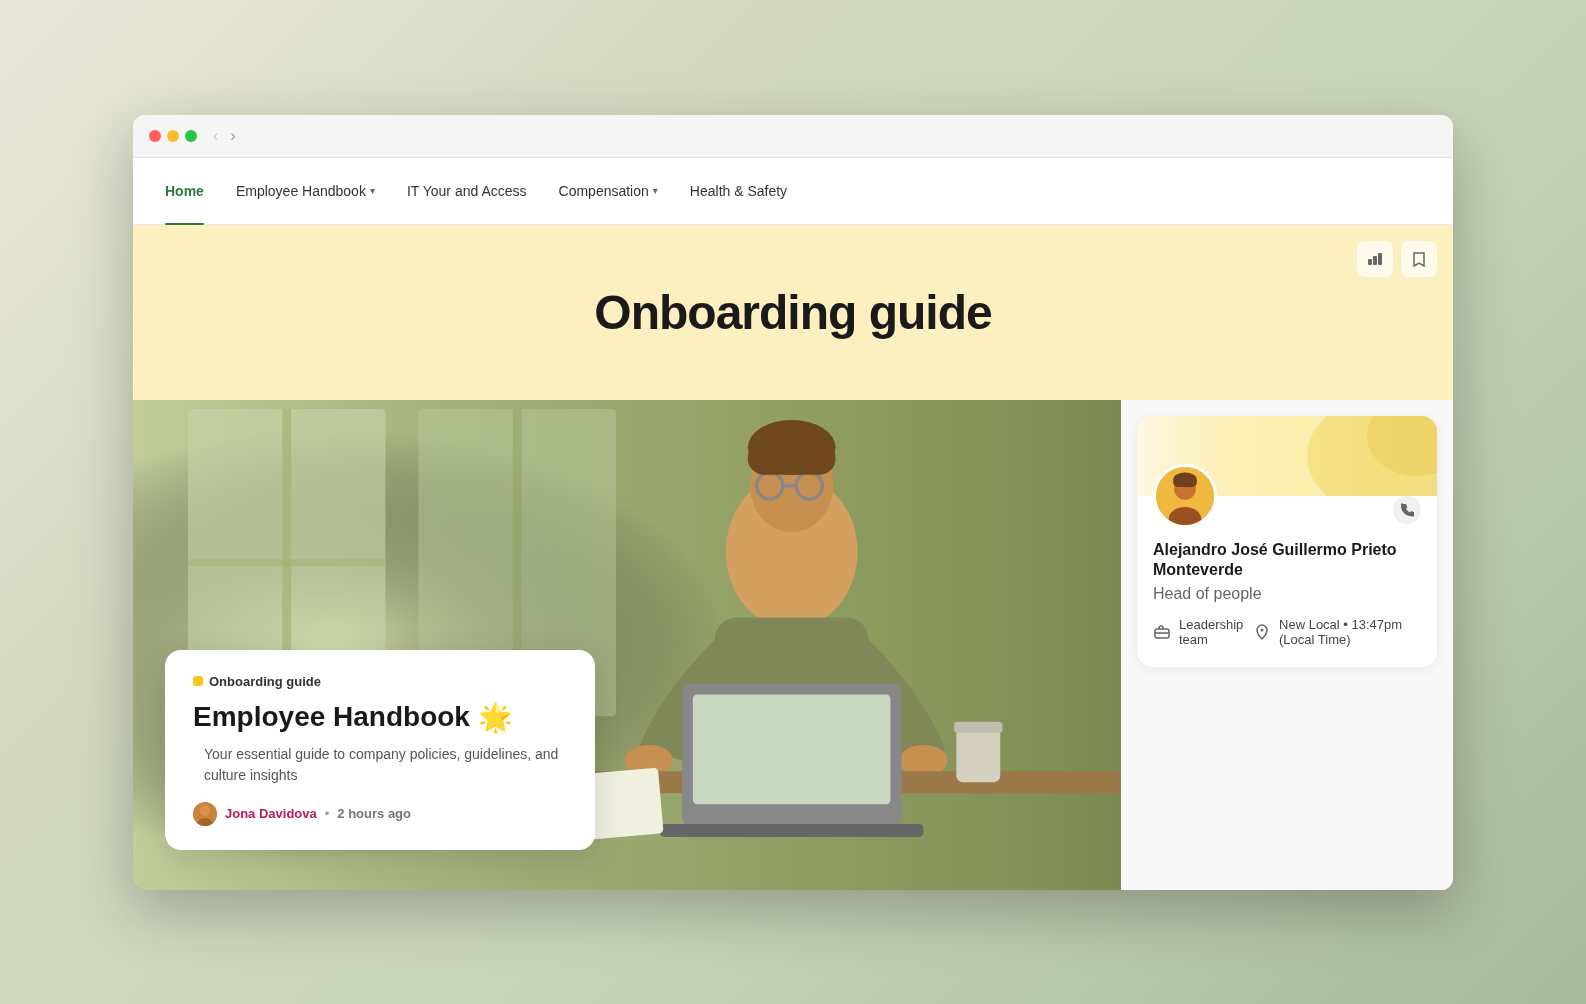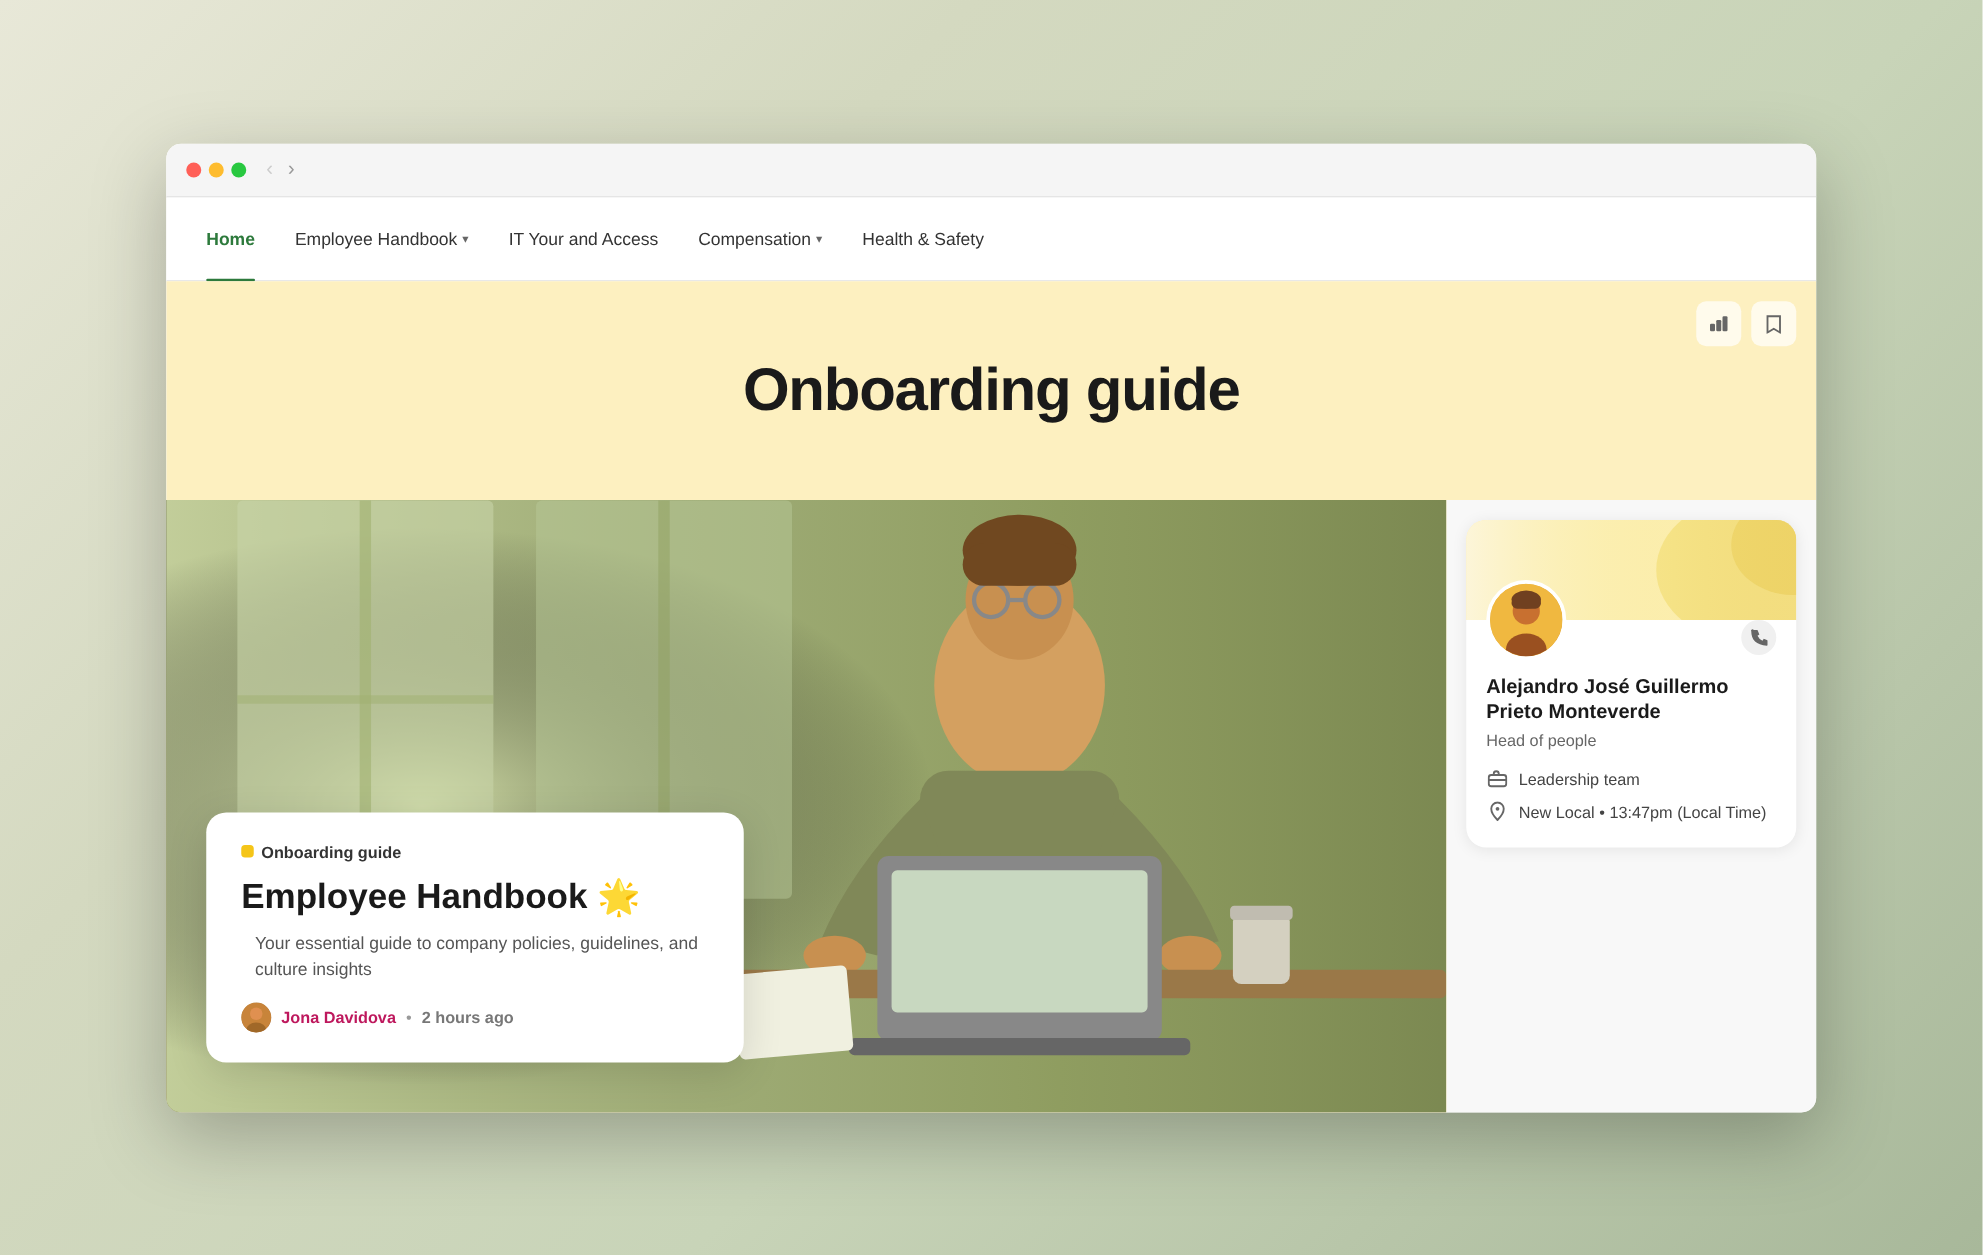--- a/index.html
+++ b/index.html
@@ -205,21 +205,21 @@
       color: #fff;
       font-weight: bold;
       flex-shrink: 0;
       overflow: hidden;
     }
     .author-name { font-weight: 600; color: #be185d; }
     .dot-sep { color: #999; }
     .time-ago { color: #777; font-weight: bold; }
     
     .sidebar {
-      width: 296px;
+      width: 332px;
       flex-shrink: 0;
       padding: 16px;
     }
     .profile-card {
       background: #fff;
       border-radius: 16px;
       overflow: hidden;
       box-shadow: 0 2px 12px rgba(0,0,0,0.08);
     }
     .profile-banner {
@@ -246,27 +246,26 @@
       position: relative;
     }
     .profile-name {
       font-size: 16px;
       font-weight: 700;
       color: #1a1a1a;
       line-height: 1.3;
       margin-bottom: 4px;
     }
     .profile-role {
-      font-size: 13px;
+      font-size: 16px;
       color: #666;
       margin-bottom: 14px;
     }
     .profile-meta {
       display: flex;
-      flex-direction: column;
       gap: 8px;
     }
     .meta-row {
       display: flex;
       align-items: center;
       gap: 8px;
       font-size: 13px;
       color: #444;
     }
     .meta-icon {

